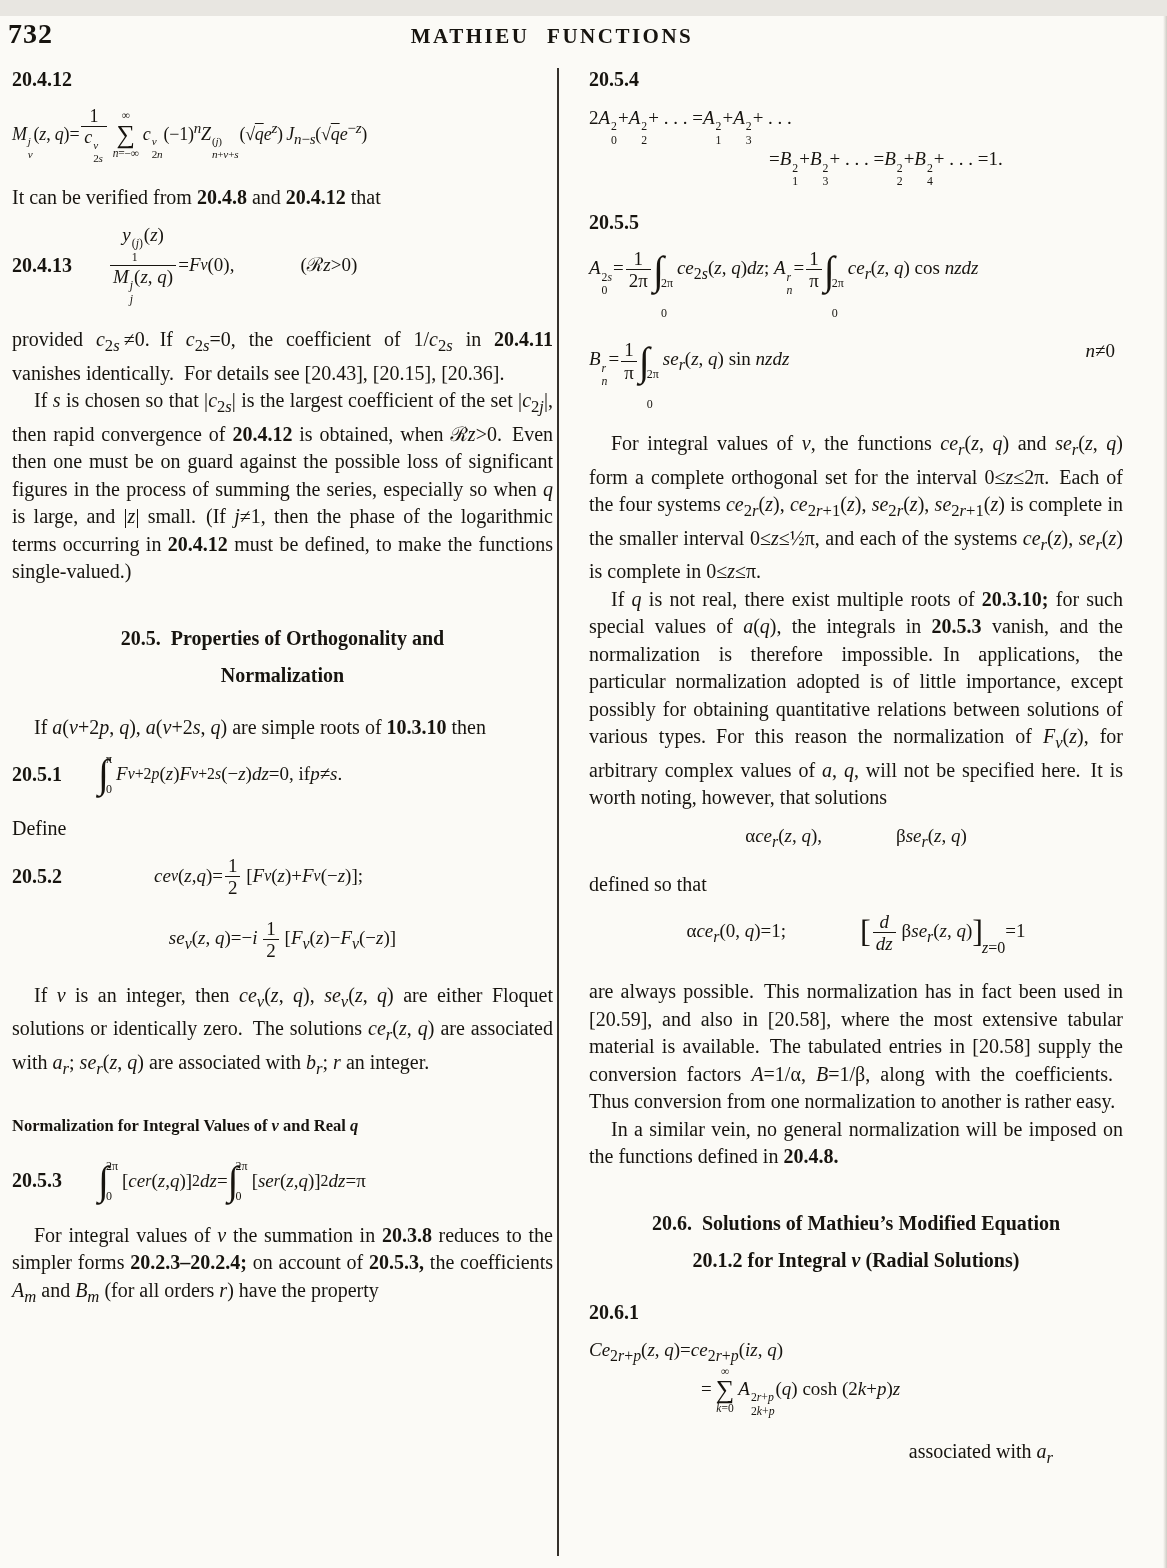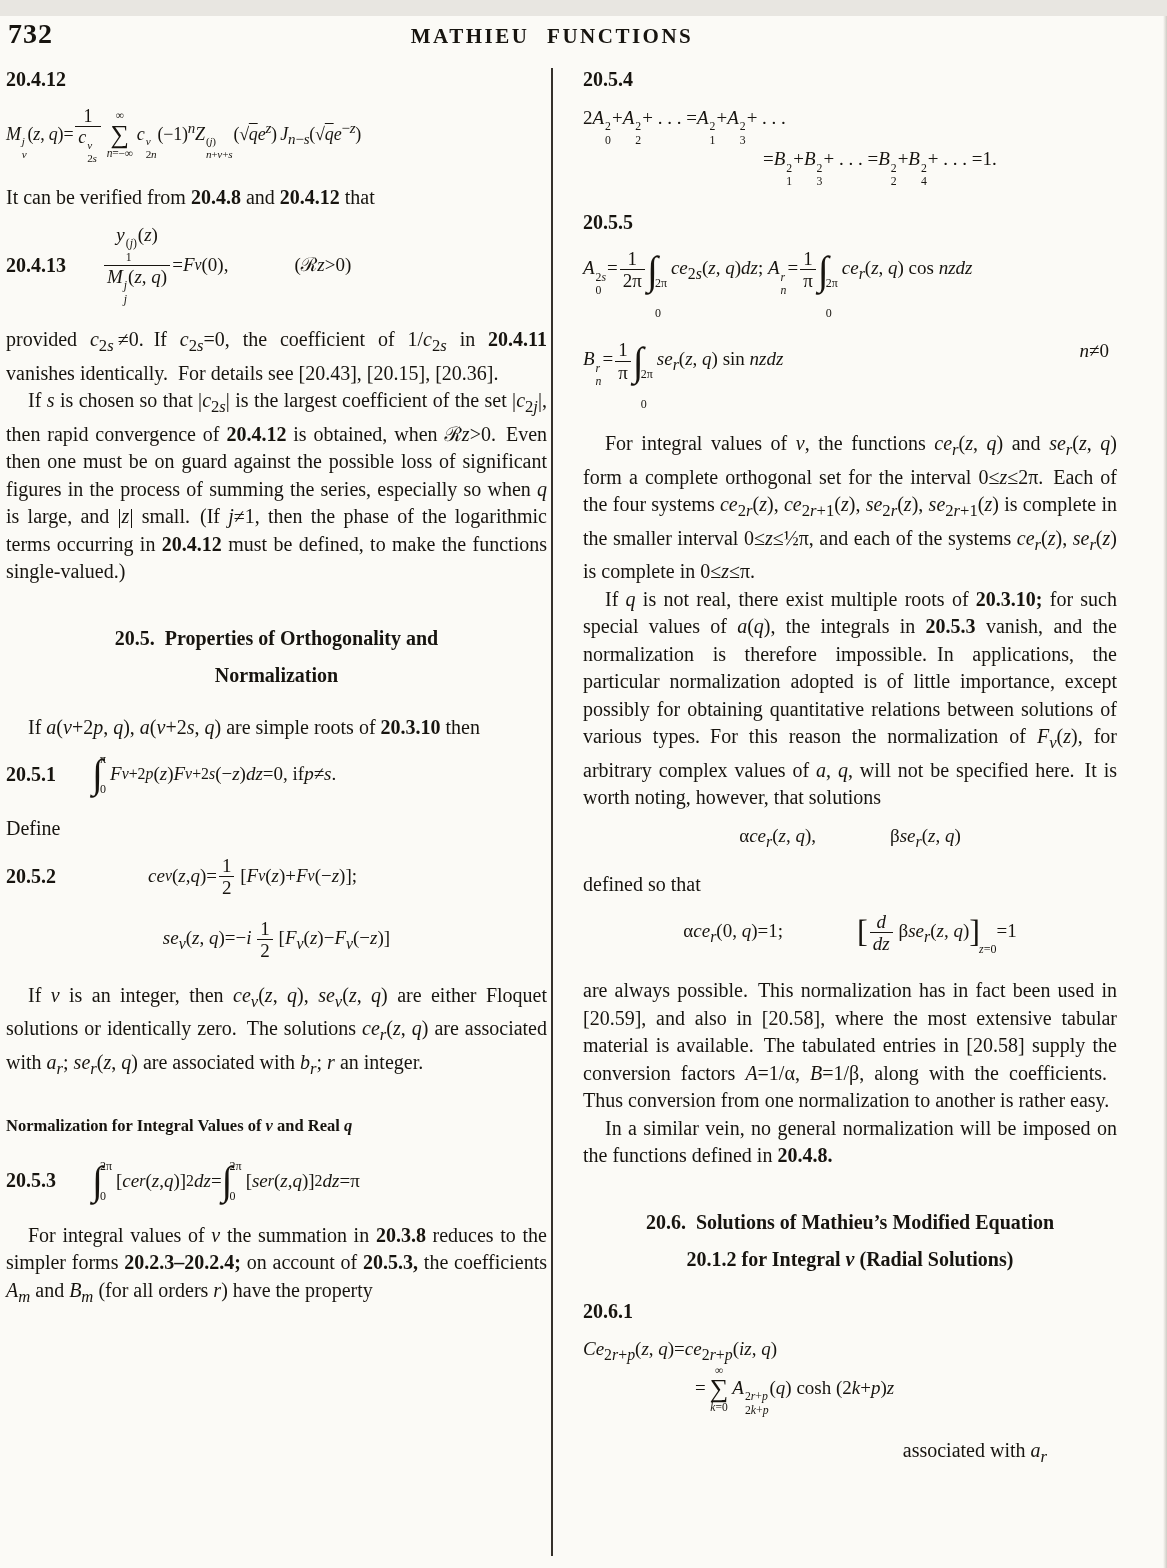--- a/index.html
+++ b/index.html
@@ -26,21 +26,21 @@
     letter-spacing:2.5px;word-spacing:10px;
   }
   .cols{
     position:absolute;top:48px;left:0;
     display:flex;align-items:stretch;
   }
   .divider{width:2px;background:#35312b;height:1488px;margin-top:4px;}
   .col{
     font-size:20px;line-height:27.5px;text-align:justify;
   }
-  .col-left{width:541px;padding:0 4px 0 6px;}
+  .col-left{width:541px;padding:0 4px 0 12px;}
   .col-right{width:534px;padding-left:30px;}
   .col > :first-child{margin-top:2px;}
 
   .eqlabel{font-weight:bold;margin:14px 0 2px;}
   .para{margin:0;}
   .ind{text-indent:22px;}
   .line{margin:8px 0;}
   .heading{margin:34px 10px 20px;text-align:center;font-size:20px;line-height:37px;}
   .subheading{margin:30px 0 20px;text-align:left;font-size:16.5px;font-weight:bold;}
   .right-line{text-align:right;margin:2px 70px 0 0;}
@@ -73,21 +73,21 @@
   .lims .t{align-self:flex-end;}
   .lims .b{align-self:flex-start;}
 
   .sum{display:inline-flex;flex-direction:column;align-items:center;
        vertical-align:middle;line-height:1;margin:0 4px;}
   .sum .t,.sum .b{font-size:11.5px;}
   .sum .sig{font-size:26px;}
 
   .ovl{text-decoration:overline;}
   .bigbr{font-size:170%;vertical-align:-0.16em;}
-  .evalsub{font-size:12px;vertical-align:-16px;display:inline-block;margin-left:-1px;}
+  .evalsub{font-size:16px;vertical-align:-16px;display:inline-block;margin-left:-1px;}
 </style>
 </head>
 <body>
 
 <div class="page">
   <span class="pagenum">732</span>
   <span class="runtitle">MATHIEU FUNCTIONS</span>
   <div class="cols">
     <div class="col col-left">
         <div class="eqlabel">20.4.12</div>
@@ -115,21 +115,21 @@
                 <span class="b">1</span>
               </span>(<i>z</i>)</span>
             <span class="den"><i>M</i><span class="ss">
                 <span class="t"><i>j</i></span>
                 <span class="b"><i>j</i></span>
               </span>(<i>z</i>, <i>q</i>)</span>
           </span>=<i>F</i><sub><i>ν</i></sub>(0),<span class="gap2"></span>(ℛ<i>z</i>&gt;0)</div>
         <div class="para">provided <i>c</i><sub>2<i>s</i></sub> ≠0. If <i>c</i><sub>2<i>s</i></sub>=0, the coefficient of 1/<i>c</i><sub>2<i>s</i></sub> in <b>20.4.11</b> vanishes identically. For details see [20.43], [20.15], [20.36].</div>
         <div class="para ind">If <i>s</i> is chosen so that |<i>c</i><sub>2<i>s</i></sub>| is the largest coefficient of the set |<i>c</i><sub>2<i>j</i></sub>|, then rapid convergence of <b>20.4.12</b> is obtained, when ℛ<i>z</i>&gt;0. Even then one must be on guard against the possible loss of significant figures in the process of summing the series, especially so when <i>q</i> is large, and |<i>z</i>| small. (If <i>j</i>≠1, then the phase of the logarithmic terms occurring in <b>20.4.12</b> must be defined, to make the functions single-valued.)</div>
         <div class="heading"><b>20.5. Properties of Orthogonality and<br>Normalization</b></div>
-        <div class="para ind">If <i>a</i>(<i>ν</i>+2<i>p</i>, <i>q</i>), <i>a</i>(<i>ν</i>+2<i>s</i>, <i>q</i>) are simple roots of <b>20.3.10</b> then</div>
+        <div class="para ind">If <i>a</i>(<i>ν</i>+2<i>p</i>, <i>q</i>), <i>a</i>(<i>ν</i>+2<i>s</i>, <i>q</i>) are simple roots of <b>10.3.10</b> then</div>
         <div class="eq eq-row"><span class="lbl">20.5.1</span><span class="gap1"></span><span class="int">∫</span><span class="lims">
             <span class="t">π</span>
             <span class="b">0</span>
           </span><i>F</i><sub><i>ν</i>+2<i>p</i></sub>(<i>z</i>)<i>F</i><sub><i>ν</i>+2<i>s</i></sub>(−<i>z</i>)<i>dz</i>=0, if <i>p</i>≠<i>s</i>.</div>
         <div class="line">Define</div>
         <div class="eq eq-row"><span class="lbl">20.5.2</span><span class="gapc"></span><i>ce</i><sub><i>ν</i></sub>(<i>z</i>, <i>q</i>)=<span class="frac">
             <span class="num">1</span>
             <span class="den">2</span>
           </span> [<i>F</i><sub><i>ν</i></sub>(<i>z</i>)+<i>F</i><sub><i>ν</i></sub>(−<i>z</i>)];</div>
         <div class="eq center"><i>se</i><sub><i>ν</i></sub>(<i>z</i>, <i>q</i>)=−<i>i</i> <span class="frac"><span class="num">1</span><span class="den">2</span></span> [<i>F</i><sub><i>ν</i></sub>(<i>z</i>)−<i>F</i><sub><i>ν</i></sub>(−<i>z</i>)]</div>

